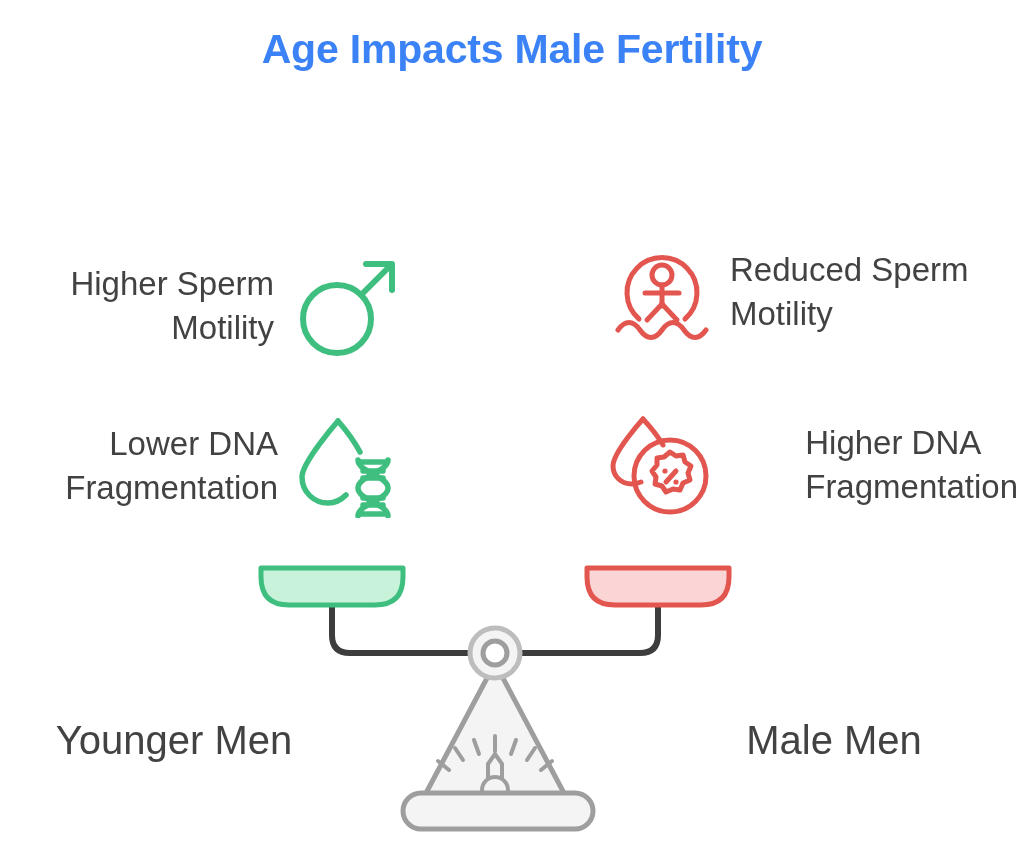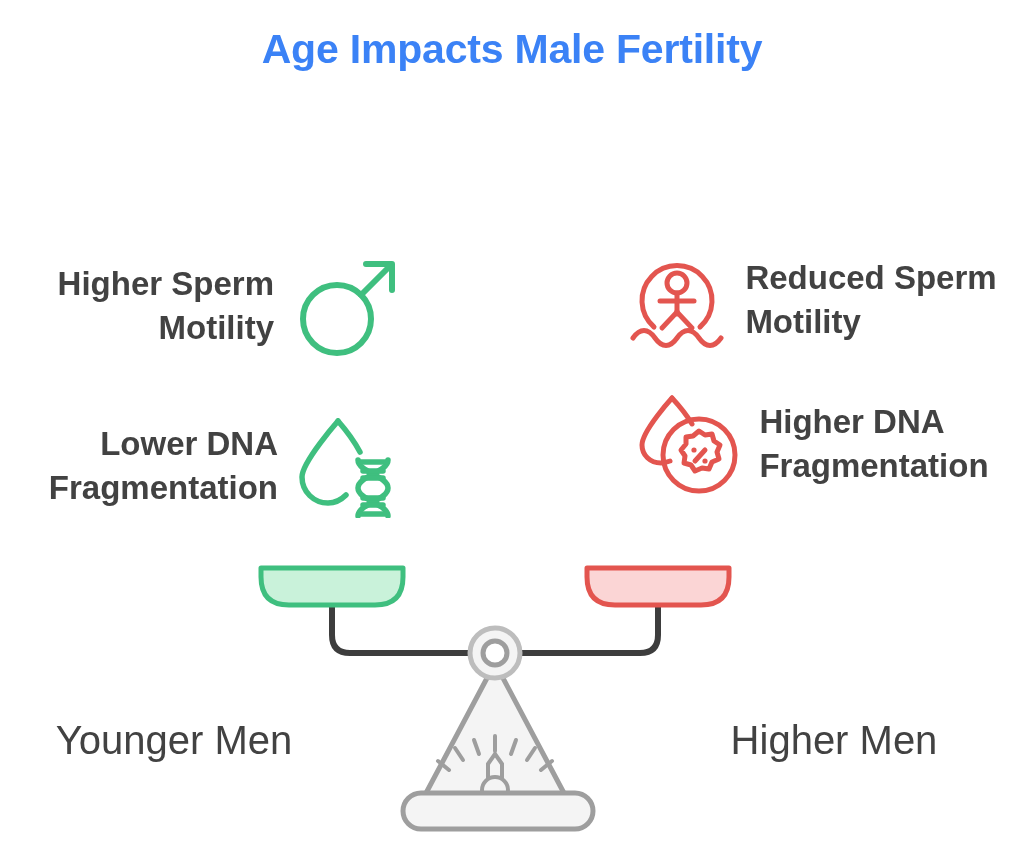--- a/index.html
+++ b/index.html
@@ -28,21 +28,20 @@
     letter-spacing: -0.2px;
     line-height: 1.15;
   }
 
   
   .feature {
     position: absolute;
     display: flex;
     align-items: center;
     gap: 18px;
-    font-weight: bold;
   }
   .feature-label {
     font-size: 33px;
     color: #424242;
     line-height: 1.33;
     white-space: pre-line;
   }
   .feature-icon {
     flex: 0 0 auto;
     display: block;
@@ -53,22 +52,22 @@
   }
   .feature.left .feature-label {
     text-align: right;
   }
   .feature.right .feature-label {
     text-align: left;
   }
 
   #feature-higher-sperm-motility { left: 18px;  top: 252px; width: 382px; justify-content: flex-end; }
   #feature-lower-dna-fragmentation { left: 0px; top: 414px; width: 400px; justify-content: flex-end; gap: 14px; }
-  #feature-reduced-sperm-motility { left: 612px; top: 248px; width: 400px; justify-content: center; }
-  #feature-higher-dna-fragmentation { left: 608px; top: 392px; width: 410px; justify-content: center; }
+  #feature-reduced-sperm-motility { left: 612px; top: 240px; width: 400px; justify-content: flex-start; }
+  #feature-higher-dna-fragmentation { left: 608px; top: 413px; width: 410px; justify-content: space-between; }
 
   
   #balance-scale {
     position: absolute;
     left: 0;
     top: 545px;
     width: 1024px;
     height: 296px;
   }
 
@@ -196,13 +195,13 @@
     <circle cx="495" cy="108" r="12" fill="#ffffff" stroke="#9e9e9e" stroke-width="5"></circle>
   </g>
 
   <path d="M261 23 L403 23 L403 32 Q403 60 375 60 L289 60 Q261 60 261 32 Z" fill="#c9f2da" stroke="#3fbf7f" stroke-width="5" stroke-linejoin="round"></path>
 
   <path d="M587 23 L729 23 L729 32 Q729 60 701 60 L615 60 Q587 60 587 32 Z" fill="#fbd5d5" stroke="#e3554f" stroke-width="5" stroke-linejoin="round"></path>
 </svg>
 
 <div class="side-caption" id="caption-younger-men">Younger Men</div>
 
-<div class="side-caption" id="caption-older-men">Higher Men</div>
+<div class="side-caption" id="caption-older-men">Male Men</div>
 
 </body></html>

